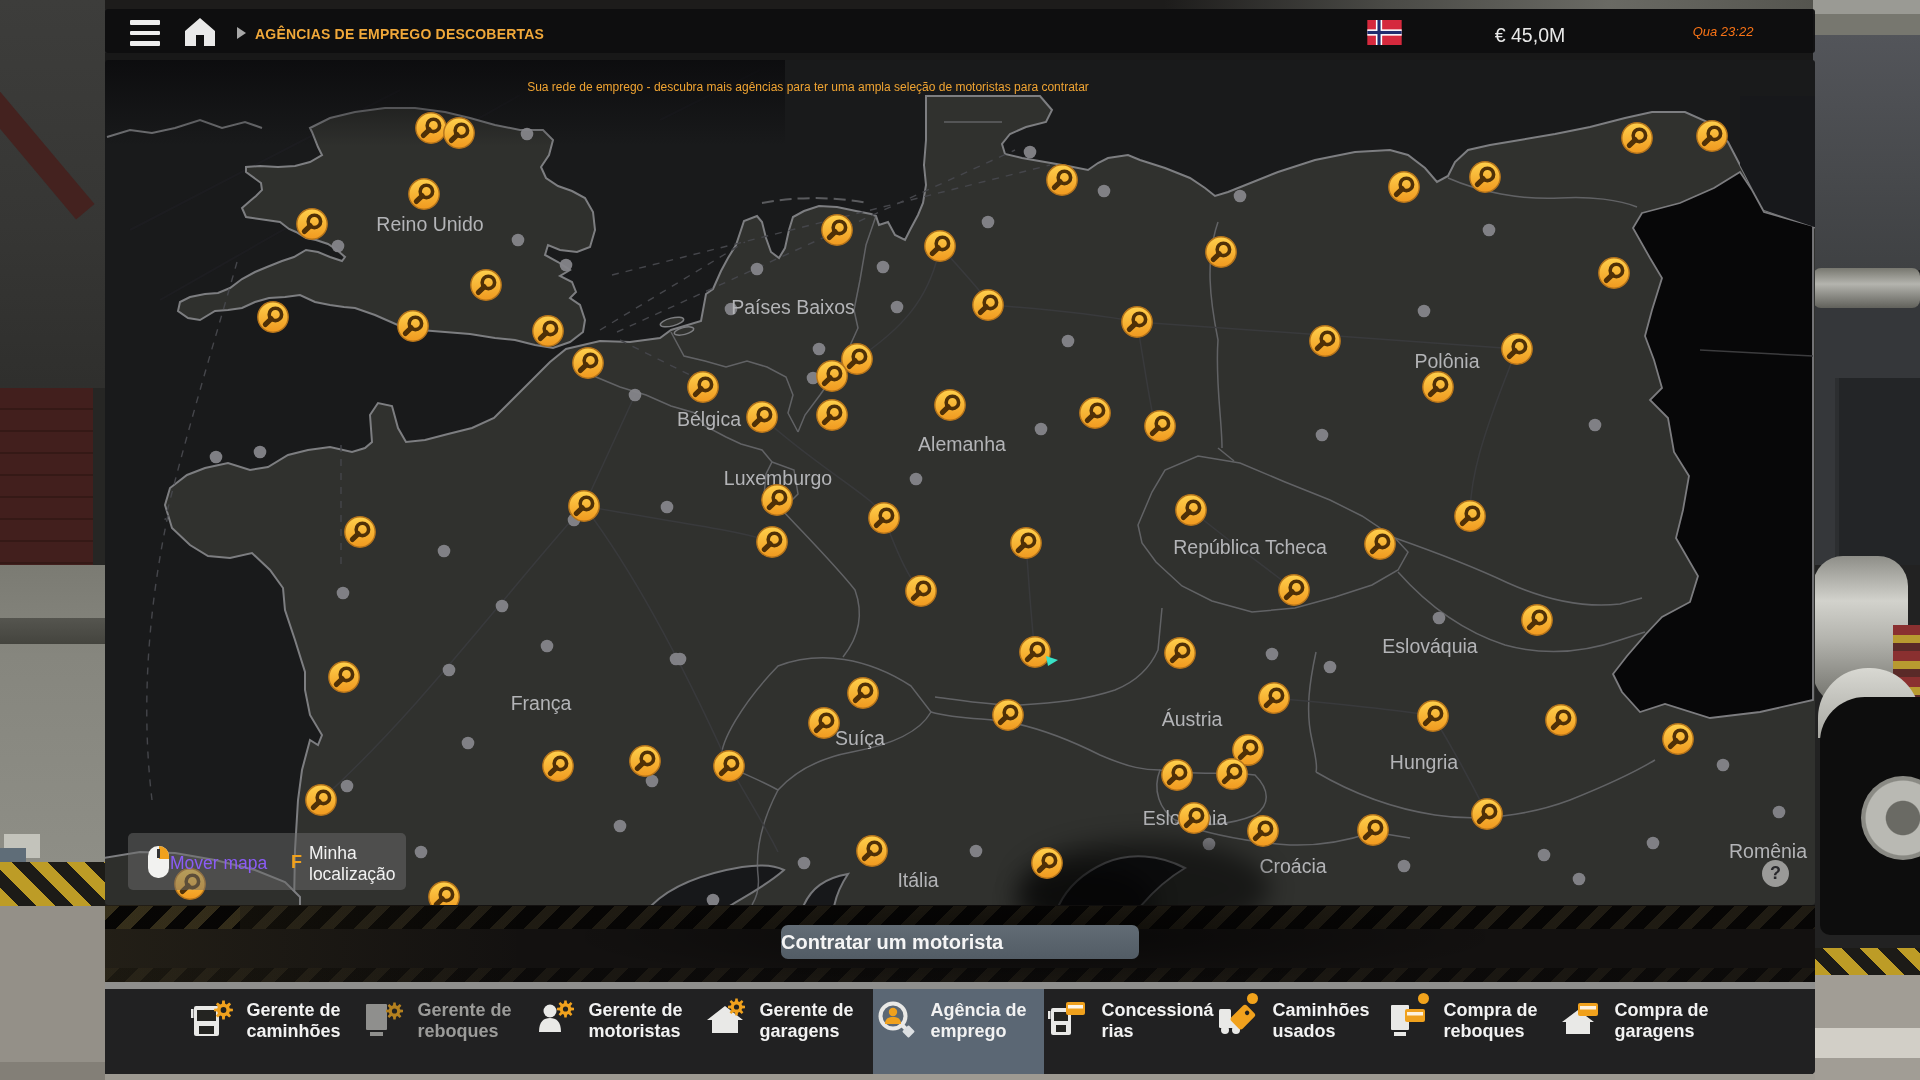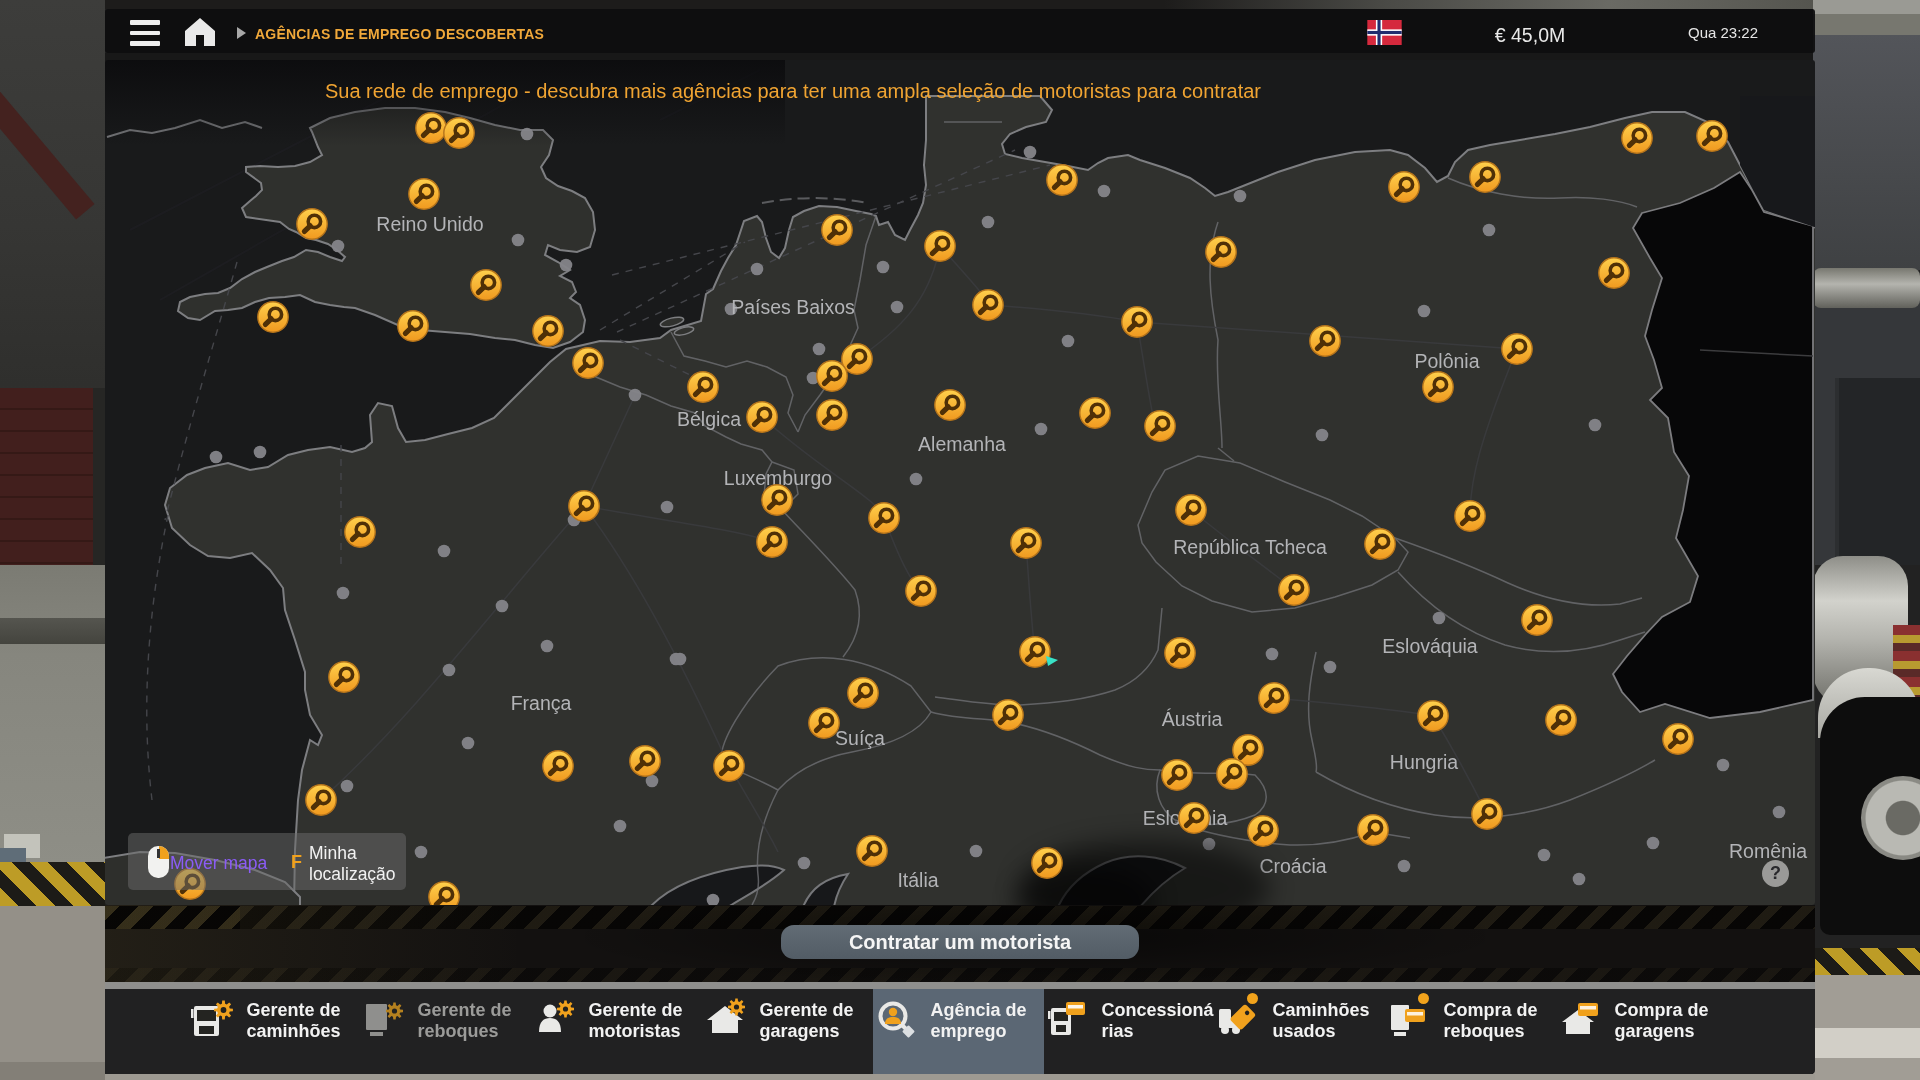--- a/index.html
+++ b/index.html
@@ -42,37 +42,37 @@
 .stripes { position:absolute; left:0; width:1710px; background:repeating-linear-gradient(135deg,rgba(100,85,34,0.15) 0 10px,rgba(6,5,4,0.92) 10px 24px); }
 #bandlite { position:absolute; left:0; top:0; width:420px; height:78px; background:linear-gradient(90deg,rgba(170,150,80,0.10),rgba(0,0,0,0)); }
 #grayline { left:105px; top:982px; width:1710px; height:7px; background:#8f8f8d; }
 
 
 #topbar { left:105px; top:9px; width:1710px; height:44px; background:rgba(13,13,14,0.93); border-radius:3px; }
 #burger div { position:absolute; left:0; width:30px; height:4.6px; background:#ededed; border-radius:1px; }
 #hometri { left:237px; top:27px; width:0; height:0; border-left:9px solid #a8a8a8; border-top:6.5px solid transparent; border-bottom:6.5px solid transparent; }
 #crumb { left:255px; top:26px; font-size:14px; font-weight:bold; color:#f0a83a; letter-spacing:0.2px; }
 #money { left:1440px; top:24px; width:180px; text-align:center; font-size:19.5px; color:#e9e9e9; }
-#clock { left:1633px; top:24px; width:180px; text-align:center; font-size:15px; color:#e5e5e5; }
-
-
-#subtitle { left:97px; top:80px; width:1392px; text-align:center; font-size:20px; color:#f0a432; }
+#clock { left:1633px; top:24px; width:180px; text-align:center; font-size:13px; color:#f97316;font-style:italic; }
+
+
+#subtitle { left:112px; top:80px; width:1392px; text-align:center; font-size:12px; color:#f0a432; }
 
 
 #ctl { left:128px; top:833px; width:278px; height:57px; background:rgba(108,108,108,0.5); border-radius:5px; }
 #mouse { left:148px; top:846px; width:21px; height:32px; background:#f2f2f0; border-radius:10px; }
 #mouseo { left:159px; top:846px; width:10px; height:13px; background:#f0a11d; border-radius:0 10px 0 0; }
 #mousel { left:157px; top:849px; width:3px; height:9px; background:#333; }
 #movertxt { left:170px; top:853px; font-size:17.5px; color:#8b5cf6; }
 #fkey { left:291px; top:852px; font-size:18px; font-weight:bold; color:#f0a11d; }
 #minha { left:309px; top:843px; font-size:17.5px; color:#f2f2f2; line-height:20.5px; }
 #qbtn { left:1762px; top:860px; width:27px; height:27px; border-radius:50%; background:#9a9a98; color:#29292c; font-size:18px; font-weight:bold; text-align:center; line-height:27px; }
 
 
-#hirebtn { left:781px; top:925px; width:358px; height:34px; background:linear-gradient(180deg,#626c75,#525c65); border-radius:13px; color:#f5f5f5; font-size:20px; font-weight:bold; text-align:center; line-height:34px; }
+#hirebtn { left:781px; top:925px; width:358px; height:34px; background:linear-gradient(180deg,#626c75,#525c65); border-radius:7px; color:#f5f5f5; font-size:20px; font-weight:bold; line-height:34px; }
 
 
 #tabbar { left:105px; top:989px; width:1710px; height:85px; background:#212122; border-radius:0 0 4px 4px; }
 .tab { position:absolute; top:0; width:171px; height:85px; }
 .tab-sel { background:#5b6774; }
 .tic { position:absolute; left:0px; top:7px; width:46px; height:46px; }
 .badge { position:absolute; left:32px; top:-3px; width:11px; height:11px; border-radius:50%; background:#f2a31c; }
 .ttx { position:absolute; left:58px; top:11px; font-size:18px; font-weight:bold; line-height:21px; }
 #tabfloor { left:105px; top:1074px; width:1710px; height:6px; background:#9e9a92; }
 </style></head>

